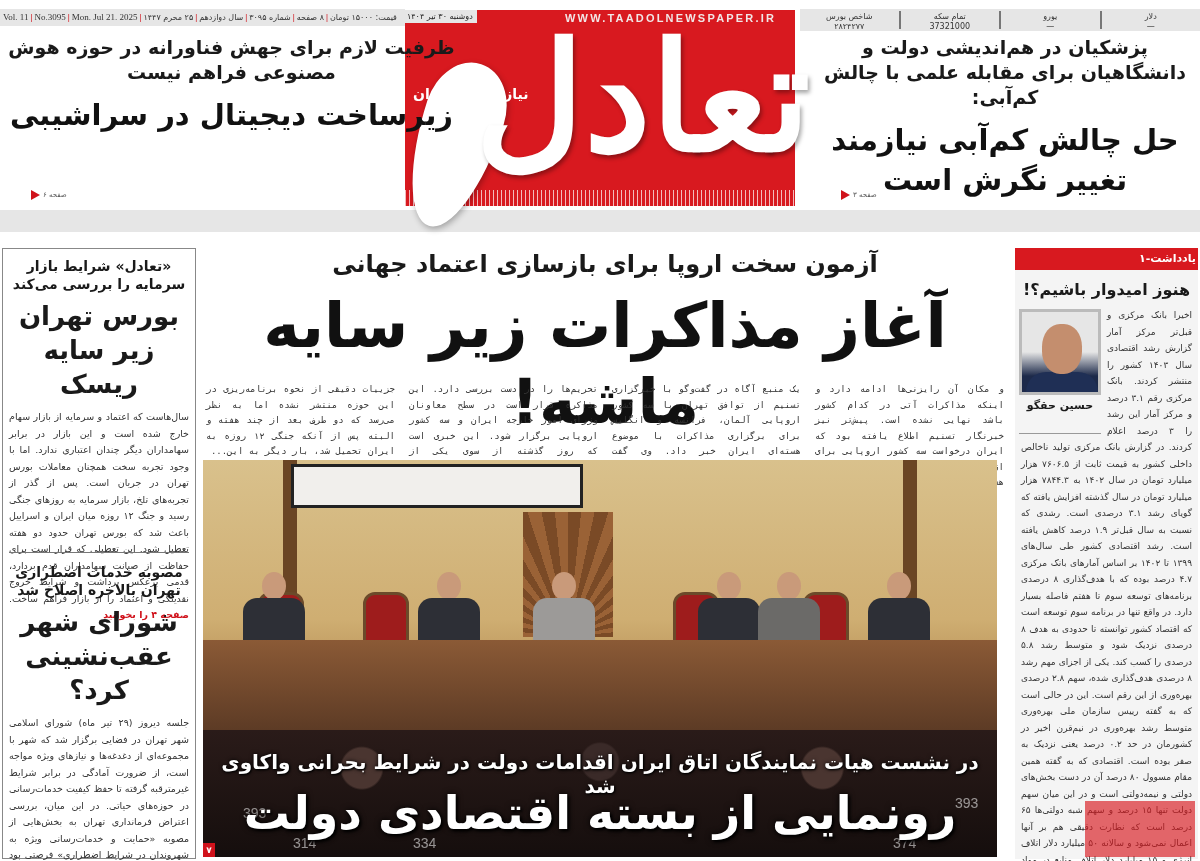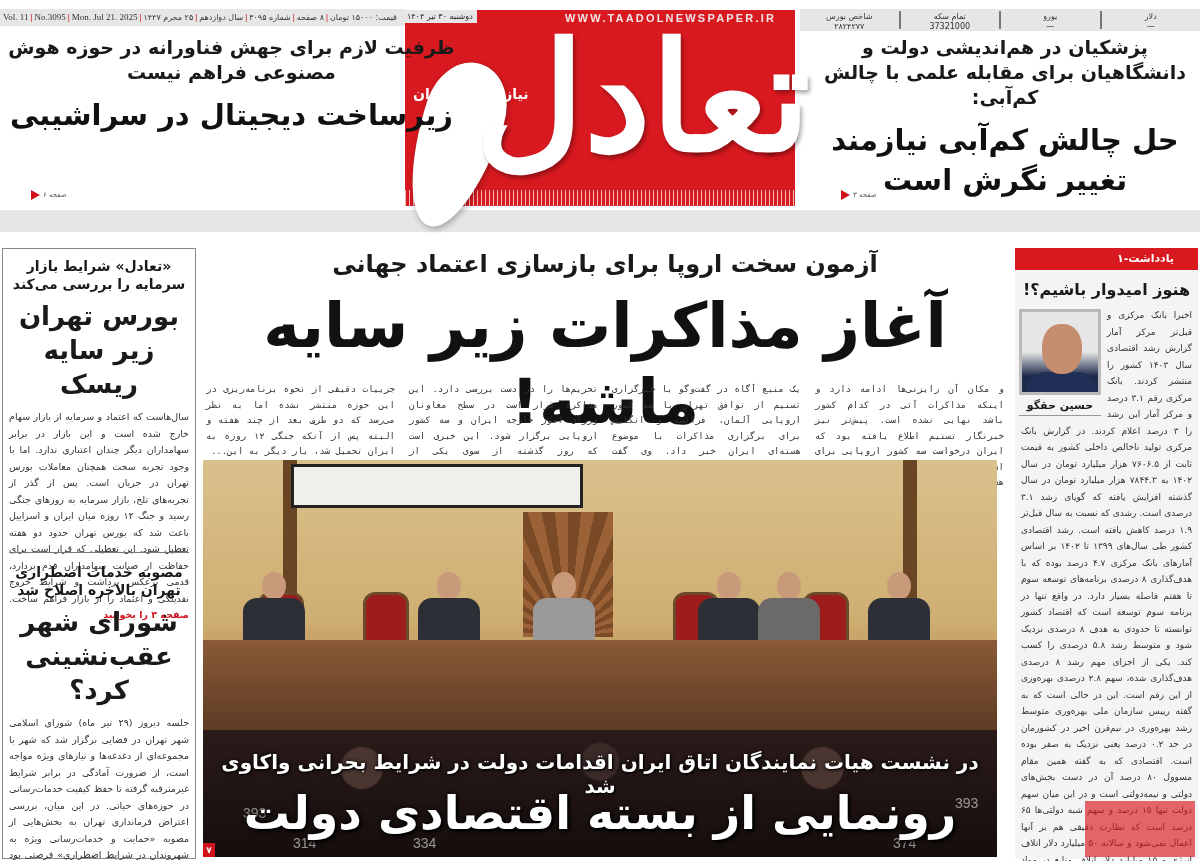--- a/index.html
+++ b/index.html
@@ -79,27 +79,27 @@
                              linear-gradient(180deg,#2a1b19,#150e0d); }
   .ph-kicker { position: absolute; left: 0; top: 290px; width: 794px; text-align: center; font-size: 20px; font-weight: bold; color: #fff;
                direction: rtl; text-shadow: 0 0 4px #000, 1px 1px 2px #000; }
   .ph-head { position: absolute; left: 0; top: 320px; width: 794px; text-align: center; font-size: 46px; line-height: 66px; font-weight: bold; color: #fff;
              direction: rtl; text-shadow: 0 0 6px #000, 2px 2px 3px #000; }
   .ph-badge { position: absolute; left: 0; bottom: 0; width: 12px; height: 14px; background: #d0121b; color: #fff; font-size: 9px; text-align: center; line-height: 14px; font-weight: bold; }
   .ph-seat { position: absolute; font-size: 14px; color: rgba(255,255,255,.55); font-family: "Liberation Sans", sans-serif; }
 
   
   .rightcol { position: absolute; left: 1015px; top: 248px; width: 183px; height: 611px; background: #f4f4f4; direction: rtl; }
-  .rc-label { height: 22px; background: #d8191f; color: #fff; font-size: 11px; font-weight: bold; line-height: 22px; padding-right: 24px; }
+  .rc-label { height: 22px; background: #d8191f; color: #fff; font-size: 11px; font-weight: bold; line-height: 22px; padding-right: 2px; }
   .rc-title { text-align: center; font-size: 16px; font-weight: bold; margin-top: 9px; line-height: 22px; }
   .rc-author { float: left; width: 82px; margin: 8px 6px 4px 4px; text-align: center; }
   .rc-author .pic { width: 82px; height: 86px; border: 3px solid #bbb; background: linear-gradient(180deg,#e6e6e6 0%,#e6e6e6 50%,#1d2a4a 80%); position: relative; overflow: hidden; }
   .rc-author .face { position: absolute; left: 20px; top: 12px; width: 40px; height: 50px; border-radius: 45%; background: #c48e6e; }
   .rc-author .shirt { position: absolute; left: 4px; top: 60px; width: 72px; height: 30px; border-radius: 20px 20px 0 0; background: #1f2f55; }
-  .rc-author .name { font-size: 11px; font-weight: bold; margin-top: 4px; border-bottom: 1px solid #999; padding-bottom: 3px; }
+  .rc-author .name { font-size: 11px; font-weight: bold; margin-top: 4px; border-bottom: 1px solid #999; padding-bottom: 21px; }
   .rc-body { font-size: 9px; line-height: 16.5px; text-align: justify; padding: 6px 6px 0 6px; color: #333; }
   .rc-watermark { position: absolute; left: 70px; bottom: 2px; width: 110px; height: 56px; background: rgba(216,25,31,.65); }
 </style>
 </head>
 <body>
 
 <div class="topbar">
   <div class="infostrip">
     <span>Vol. 11</span><span class="sep">|</span><span>No.3095</span><span class="sep">|</span><span>Mon. Jul 21. 2025</span><span class="sep">|</span><span class="fa">قیمت: ۱۵۰۰۰ تومان</span><span class="sep">|</span><span class="fa">۸ صفحه</span><span class="sep">|</span><span class="fa">شماره ۳۰۹۵</span><span class="sep">|</span><span class="fa">سال دوازدهم</span><span class="sep">|</span><span class="fa">۲۵ محرم ۱۴۴۷</span>
   </div>

